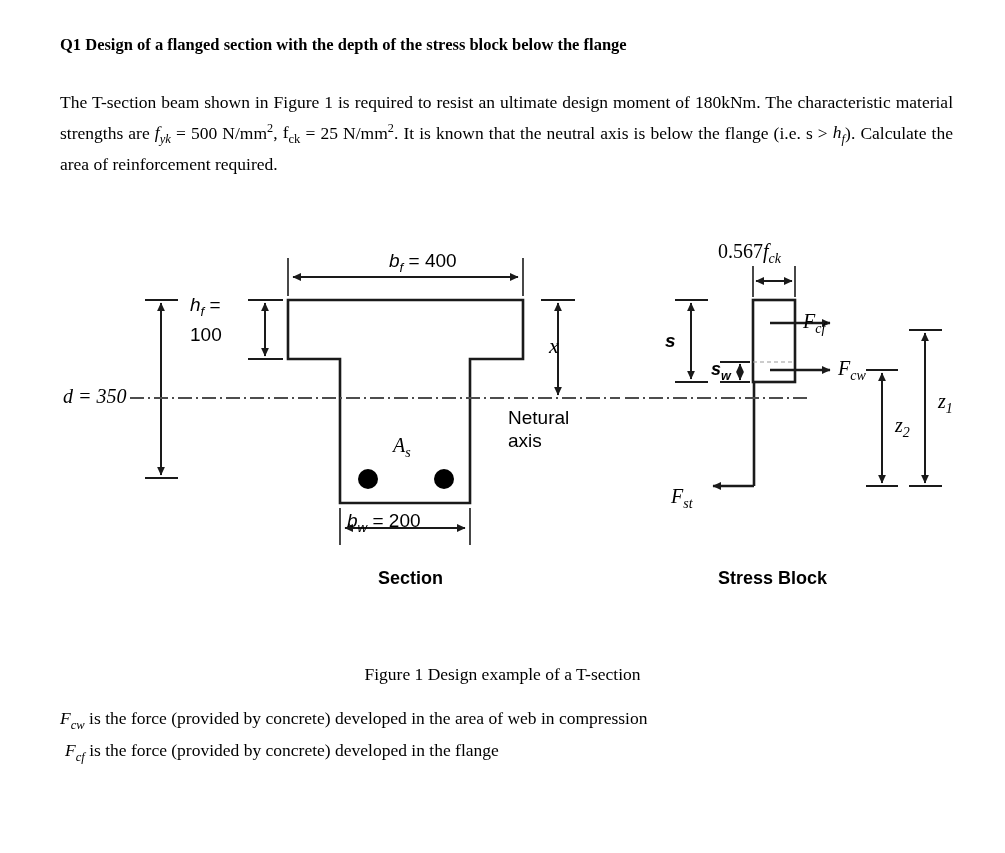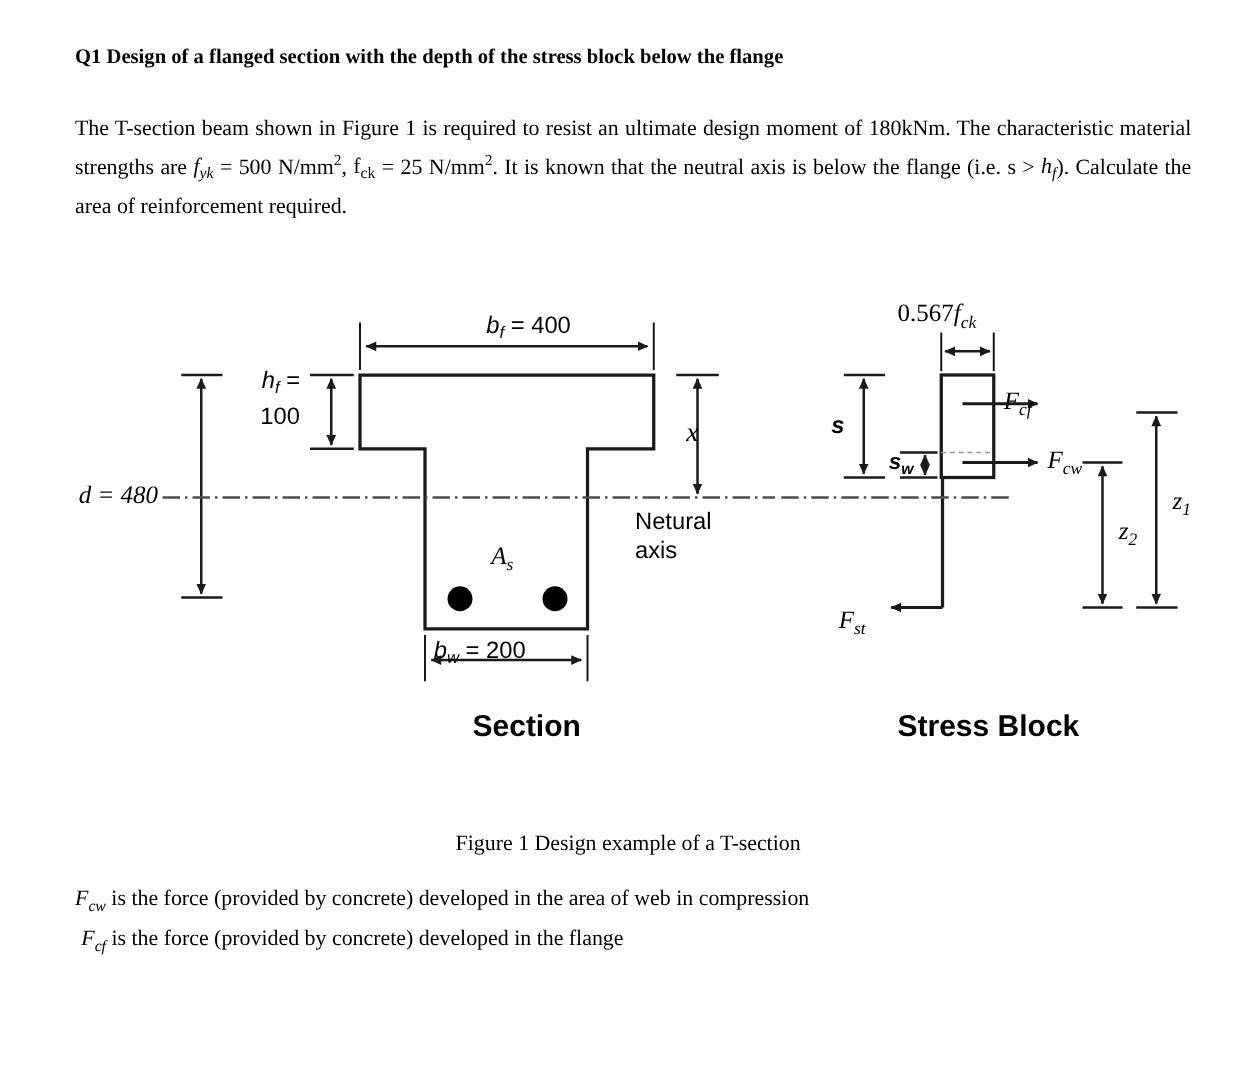--- a/index.html
+++ b/index.html
@@ -53,21 +53,21 @@
     font-size:19px; line-height:23px; white-space:nowrap;
   }
   .fig-label-serif {
     position:absolute;
     font-family:"Liberation Serif", serif;
     font-size:20px; line-height:23px; white-space:nowrap;
   }
   .bold-cap {
     position:absolute;
     font-family:"Liberation Sans", sans-serif;
-    font-weight:bold; font-size:24px; white-space:nowrap;
+    font-weight:bold; font-size:18px; white-space:nowrap;
   }
   .it { font-style:italic; }
   .it sub { font-style:italic; font-size:70%; }
   .fig-label sub { font-size:70%; }
 </style>
 </head>
 <body>
 
 <div class="page">
 
@@ -144,23 +144,23 @@
         <line x1="909" y1="486" x2="942" y2="486" stroke-width="2"></line>
         <line x1="925" y1="333" x2="925" y2="483" stroke-width="2" marker-start="url(#arrTail)" marker-end="url(#arrHead)"></line>
       </g>
 
       <circle cx="368" cy="479" r="10" fill="#000000"></circle>
       <circle cx="444" cy="479" r="10" fill="#000000"></circle>
     </svg>
 
     <div class="fig-label" style="left:389px; top:249px;"><span class="it"><span>b</span><sub>f</sub></span><span> = 400</span></div>
 
-    <div class="fig-label" style="left:190px; top:293px; text-align:right; width:50px;"><span class="it"><span>h</span><sub>f</sub></span><span> =</span><br><span>100</span></div>
+    <div class="fig-label" style="left:190px; top:293px; text-align:left; width:50px;"><span class="it"><span>h</span><sub>f</sub></span><span> =</span><br><span>100</span></div>
 
-    <div class="fig-label-serif it" style="left:63px; top:385px;">d = 480</div>
+    <div class="fig-label-serif it" style="left:63px; top:385px;">d = 350</div>
 
     <div class="fig-label-serif it" style="left:549px; top:334px; font-size:22px;">x</div>
 
     <div class="fig-label" style="left:508px; top:406px;"><span>Netural</span><br><span>axis</span></div>
 
     <div class="fig-label-serif it" style="left:393px; top:434px;"><span>A</span><sub>s</sub></div>
 
     <div class="fig-label" style="left:347px; top:509px;"><span class="it"><span>b</span><sub>w</sub></span><span> = 200</span></div>
 
     <div class="bold-cap" style="left:378px; top:568px;">Section</div>

